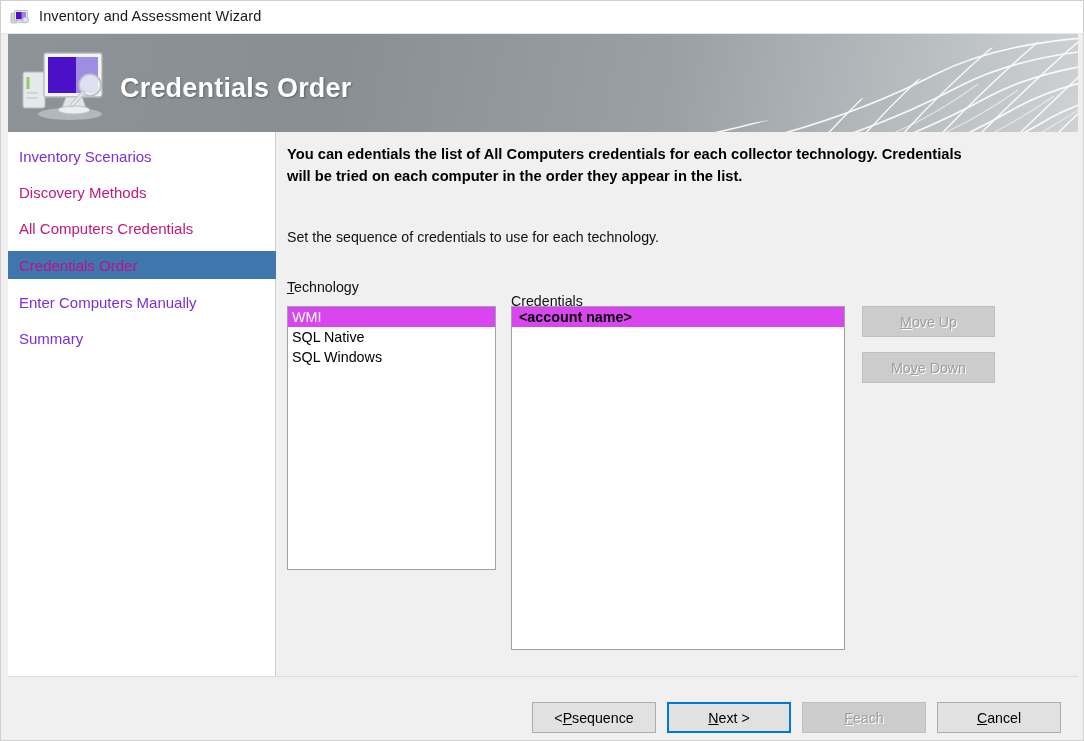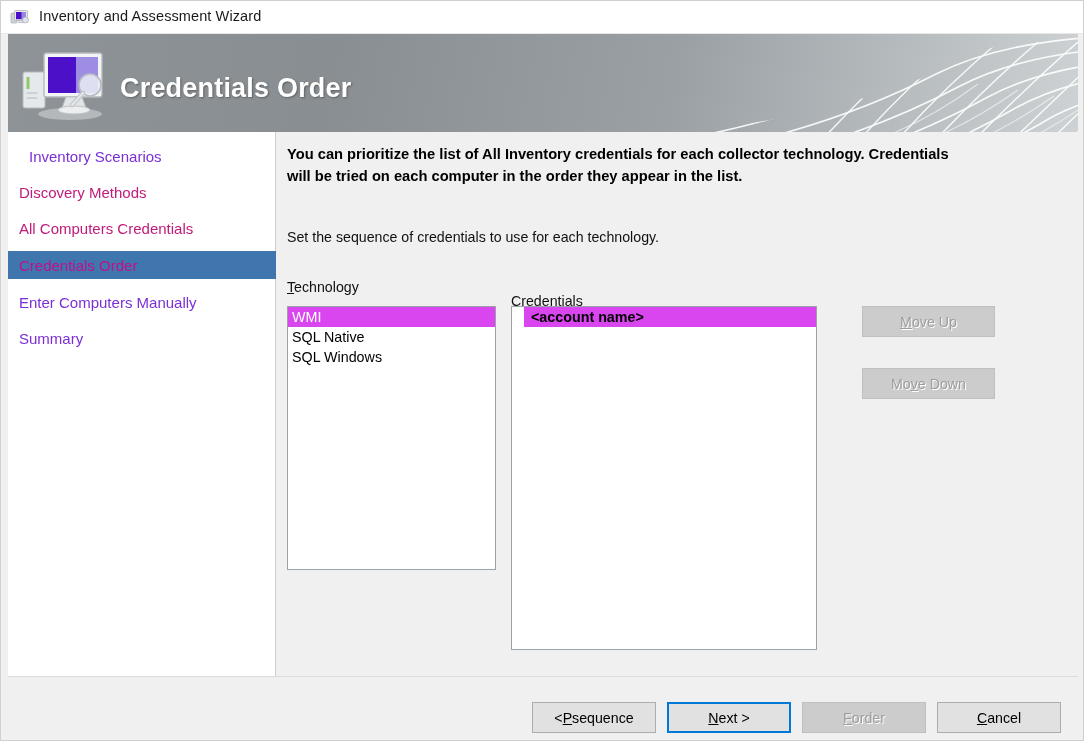--- a/index.html
+++ b/index.html
@@ -143,21 +143,21 @@
   .acc { text-decoration: underline; }
 
   .listbox {
     position: absolute;
     background: #ffffff;
     border: 1px solid #9aa2ab;
     box-sizing: border-box;
     overflow: hidden;
   }
   #tech-list { left: 11px;  top: 174px; width: 209px; height: 264px; }
-  #cred-list { left: 235px; top: 174px; width: 306px; height: 344px; padding-left: 12px; }
+  #cred-list { left: 235px; top: 174px; width: 334px; height: 344px; }
 
   .list-row {
     height: 20px;
     display: flex;
     align-items: center;
     padding-left: 4px;
     font-size: 14.3px;
     color: #000000;
     white-space: nowrap;
     cursor: default;
@@ -187,21 +187,21 @@
     background: #cccccc;
     border: 1px solid #bfbfbf;
     color: #9d9d9d;
     text-shadow: 1px 1px 0 #ffffff;
   }
   .btn.default {
     border: 2px solid #0078d7;
     background: #e1e1e1;
   }
   #btn-move-up   { left: 586px; top: 174px; width: 133px; height: 31px; }
-  #btn-move-down { left: 586px; top: 220px; width: 133px; height: 31px; margin-top: 16px; }
+  #btn-move-down { left: 586px; top: 220px; width: 133px; height: 31px; }
 
   
   #footer-sep {
     position: absolute;
     left: 7px; top: 675px;
     width: 1070px; height: 1px;
     background: #dcdcdc;
   }
   #footer {
     position: absolute;
@@ -306,42 +306,42 @@
         <line x1="63" y1="49" x2="52" y2="61" stroke="#c3c8cc" stroke-width="4.5" stroke-linecap="round"></line>
         <line x1="63" y1="49" x2="52" y2="61" stroke="#e4e7ea" stroke-width="2" stroke-linecap="round"></line>
       </svg>
     </span>
 
     <div id="banner-title">Credentials Order</div>
   </div>
 
   <div id="sidebar">
     <div class="side-item" style="top:10px;">
-      <span class="side-label" style="color:#7b2fd6;margin-left:10px;">Inventory Scenarios</span>
+      <span class="side-label" style="color:#7b2fd6;">Inventory Scenarios</span>
     </div>
     <div class="side-item" style="top:46px;">
       <span class="side-label" style="color:#c01a7a;">Discovery Methods</span>
     </div>
     <div class="side-item" style="top:82px;">
       <span class="side-label" style="color:#c01a7a;">All Computers Credentials</span>
     </div>
     <div class="side-item selected" style="top:119px;">
       <span class="side-label" style="color:#c0108c;">Credentials Order</span>
     </div>
     <div class="side-item" style="top:156px;">
       <span class="side-label" style="color:#7b2fd6;">Enter Computers Manually</span>
     </div>
     <div class="side-item" style="top:192px;">
       <span class="side-label" style="color:#7b2fd6;">Summary</span>
     </div>
   </div>
 
   <div id="content">
 
-    <div id="intro-bold">You can prioritize the list of All Inventory credentials for each collector technology. Credentials will be tried on each computer in the order they appear in the list.</div>
+    <div id="intro-bold">You can edentials the list of All Computers credentials for each collector technology. Credentials will be tried on each computer in the order they appear in the list.</div>
     <div id="intro-sub">Set the sequence of credentials to use for each technology.</div>
 
     <div class="field-label" style="left:11px; top:147px;">
       <span class="acc">T</span><span>echnology</span>
     </div>
     <div class="listbox" id="tech-list">
       <div class="list-row sel">WMI</div>
       <div class="list-row">SQL Native</div>
       <div class="list-row">SQL Windows</div>
     </div>
@@ -373,21 +373,21 @@
         <span>sequence</span>
     </div>
     <div class="foot-btn btn default" id="btn-next">
       <span></span>
         <span class="acc">N</span>
         <span>ext &gt;</span>
     </div>
     <div class="foot-btn btn disabled" id="btn-finish">
       <span></span>
         <span class="acc">F</span>
-        <span>order</span>
+        <span>each</span>
     </div>
     <div class="foot-btn btn" id="btn-cancel">
       <span></span>
         <span class="acc">C</span>
         <span>ancel</span>
     </div>
   </div>
 
 </div>
 

